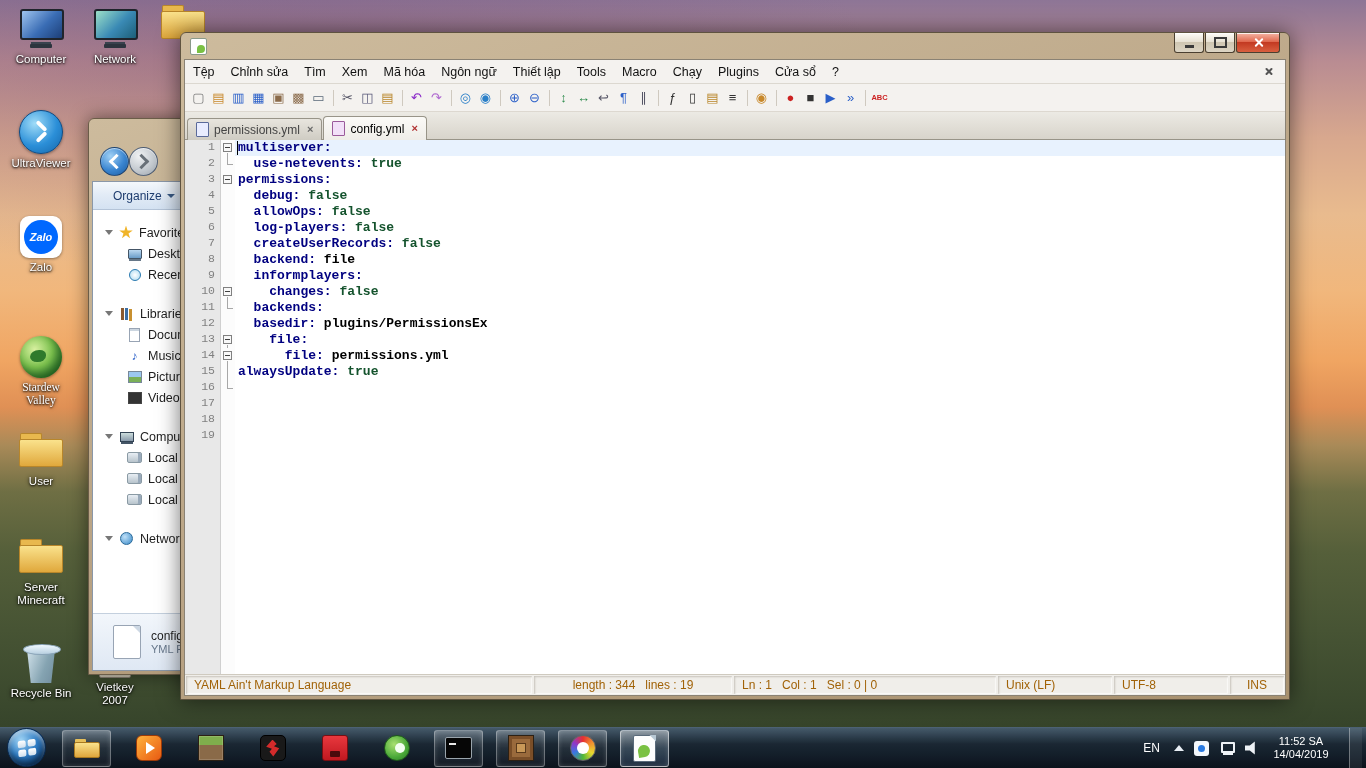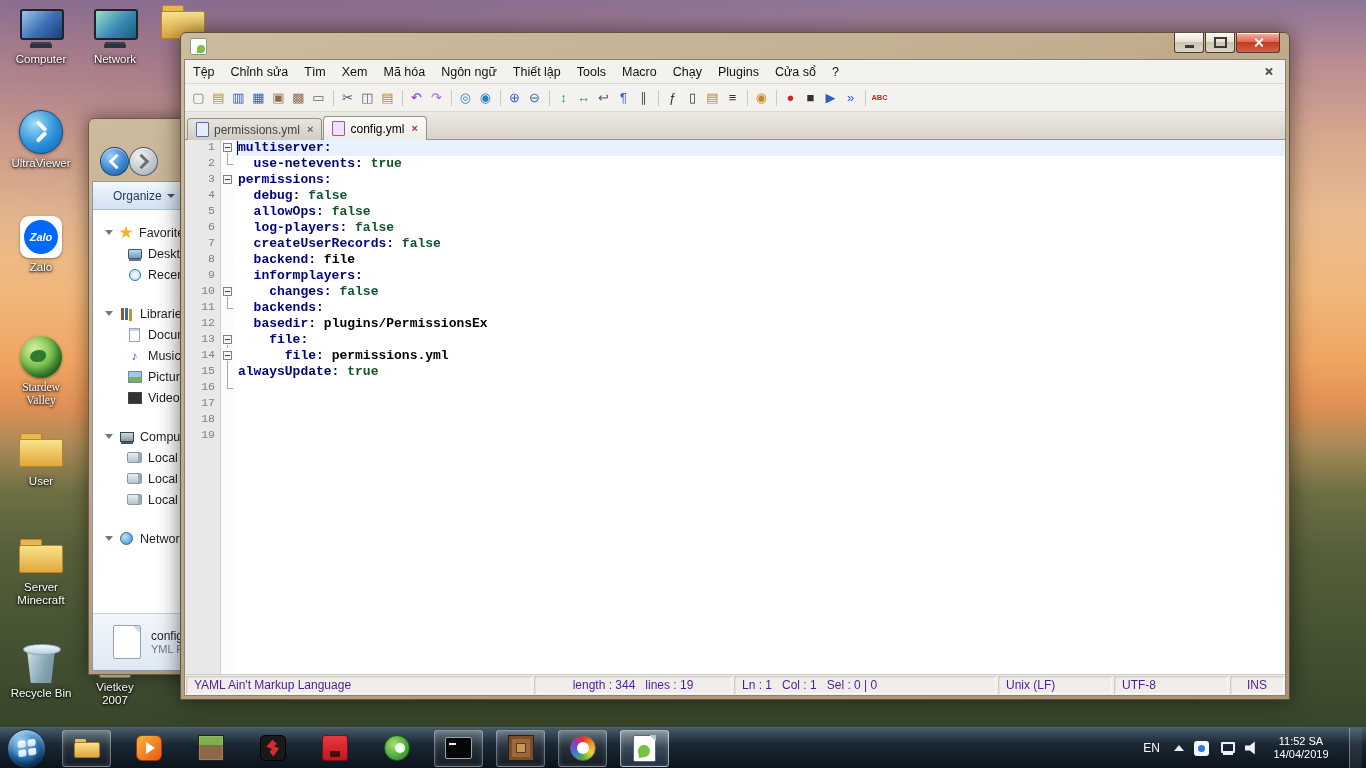--- a/index.html
+++ b/index.html
@@ -112,27 +112,27 @@
   .fc-box::before{content:"";position:absolute;left:2px;top:3px;width:9px;height:9px;border:1px solid #808080;background:#f8f8f8;box-sizing:border-box}
   .fc-box::after{content:"";position:absolute;left:4px;top:7px;width:5px;height:1px;background:#404040}
   .fc-corner::before{content:"";position:absolute;left:6px;top:0;width:1px;height:8px;background:#a8a8a8}
   .fc-corner::after{content:"";position:absolute;left:6px;top:8px;width:6px;height:1px;background:#a8a8a8}
   .fc-line::before{content:"";position:absolute;left:6px;top:0;bottom:0;width:1px;background:#a8a8a8}
   .codecol{flex:1;overflow:hidden}
   .cr{height:16px;line-height:16px;font:bold 13px "Liberation Mono",monospace;white-space:pre;padding-left:3px}
   .cr.cur{background:#e8f2fe;position:relative}
   .cr.cur::before{content:"";position:absolute;left:2px;top:1px;width:1px;height:14px;background:#000}
   .tk-k{color:#000080}.tk-b{color:#14532d}.tk-d{color:#000}
-  .npp-status{height:20px;flex:none;display:flex;background:#f0eeea;border-top:1px solid #cfcabf;font-size:12px;color:#4c1d95;align-items:stretch}
+  .npp-status{height:20px;flex:none;display:flex;background:#f0eeea;border-top:1px solid #cfcabf;font-size:12px;color:#a16207;align-items:stretch}
   .st{display:flex;align-items:center;padding:0 8px;white-space:pre;overflow:hidden;margin:1px;
     box-shadow:inset 1px 1px 2px rgba(120,115,100,.35),inset -1px -1px 1px rgba(255,255,255,.8)}
   .st-doc{flex:1}.st-len{width:182px;justify-content:center}.st-pos{width:246px}.st-eol{width:98px}.st-enc{width:98px}.st-ins{width:38px;justify-content:center}
 
   
-  #taskbar{position:absolute;left:0;bottom:0;width:1366px;height:40px;z-index:10;display:flex;align-items:center;
+  #taskbar{position:absolute;left:0;bottom:0;width:1366px;height:40px;z-index:10;display:flex;
     background:linear-gradient(180deg,rgba(70,92,112,.92) 0%,rgba(25,38,52,.95) 40%,rgba(10,18,28,.97) 100%);border-top:1px solid rgba(130,160,190,.55)}
   .start{width:37px;height:37px;margin-left:7px;border-radius:50%;flex:none;display:flex;align-items:center;justify-content:center;
     background:radial-gradient(circle at 35% 30%,#9fd4f5,#2e7cc4 45%,#0b3a6e 82%);border:1px solid #0a2a50;
     box-shadow:inset 0 -4px 6px rgba(0,0,0,.45),inset 0 3px 4px rgba(255,255,255,.55)}
   .flag{display:grid;grid-template-columns:8px 8px;grid-template-rows:7px 7px;gap:2px;transform:rotate(-4deg) skewY(-5deg)}
   .flag i{display:block;background:linear-gradient(#fff,#cfe0ee);border-radius:2px}
   .tb-apps{display:flex;align-items:center;margin-left:16px}
   .tb-btn{width:47px;height:35px;display:flex;align-items:center;justify-content:center;border-radius:3px;margin-right:13px;border:1px solid transparent}
   .tb-btn.open{background:linear-gradient(rgba(255,255,255,.22),rgba(255,255,255,.06) 50%,rgba(255,255,255,.03));border:1px solid rg
 ba(255,255,255,.35);border-color:rgba(255,255,255,.35);box-shadow:inset 0 0 5px rgba(255,255,255,.18)}

